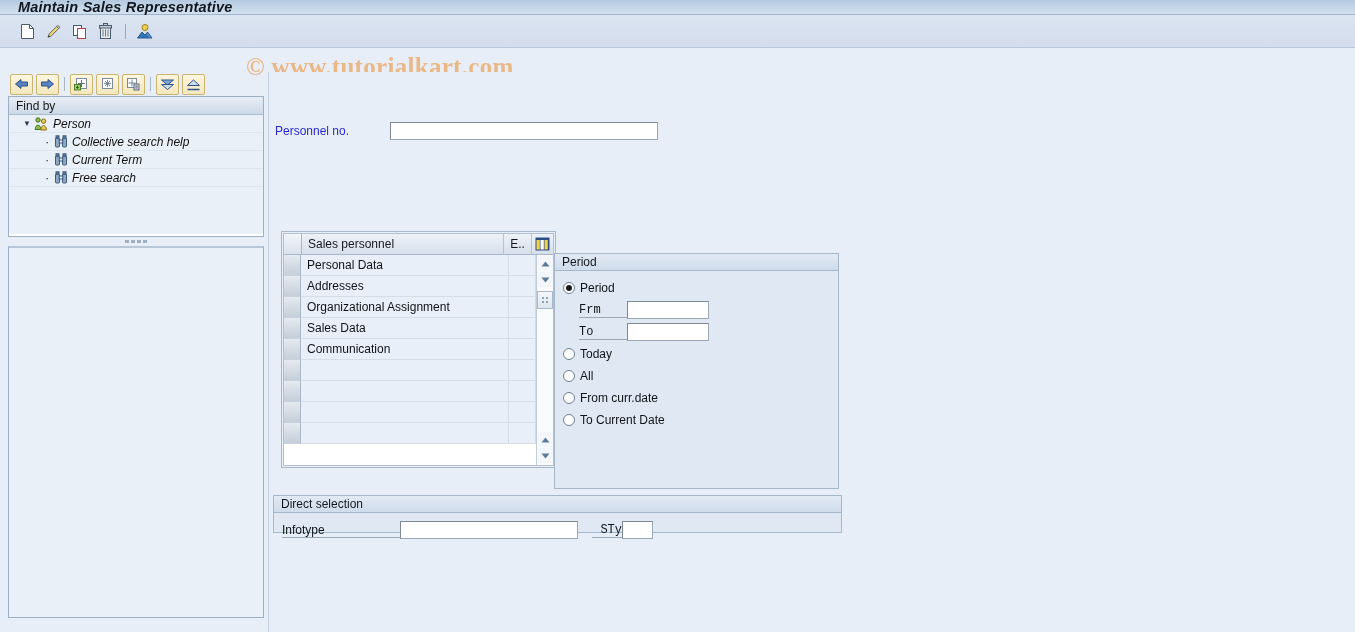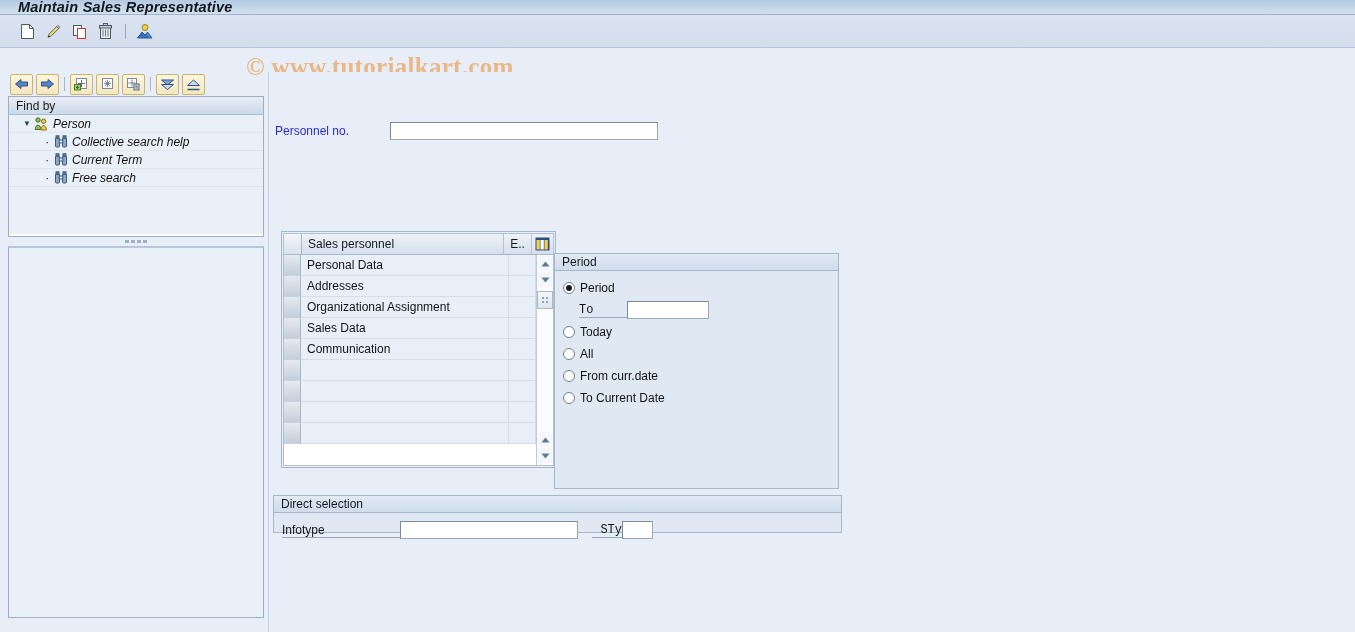--- a/index.html
+++ b/index.html
@@ -707,20 +707,24 @@
 
   <div class="group" id="period-group">
     <div class="grouphead">Period</div>
     <div class="groupbody">
 
       <div class="radiorow">
         <span class="radio on"></span>
         <span class="radiolabel">Period</span>
       </div>
 
+      <div class="subrow">
+        <span class="monolabel">Frm</span>
+        <input class="inp" style="width: 82px;" type="text" value="">
+      </div>
 
       <div class="subrow">
         <span class="monolabel">To</span>
         <input class="inp" style="width: 82px;" type="text" value="">
       </div>
 
       <div class="radiorow">
         <span class="radio"></span>
         <span class="radiolabel">Today</span>
       </div>

